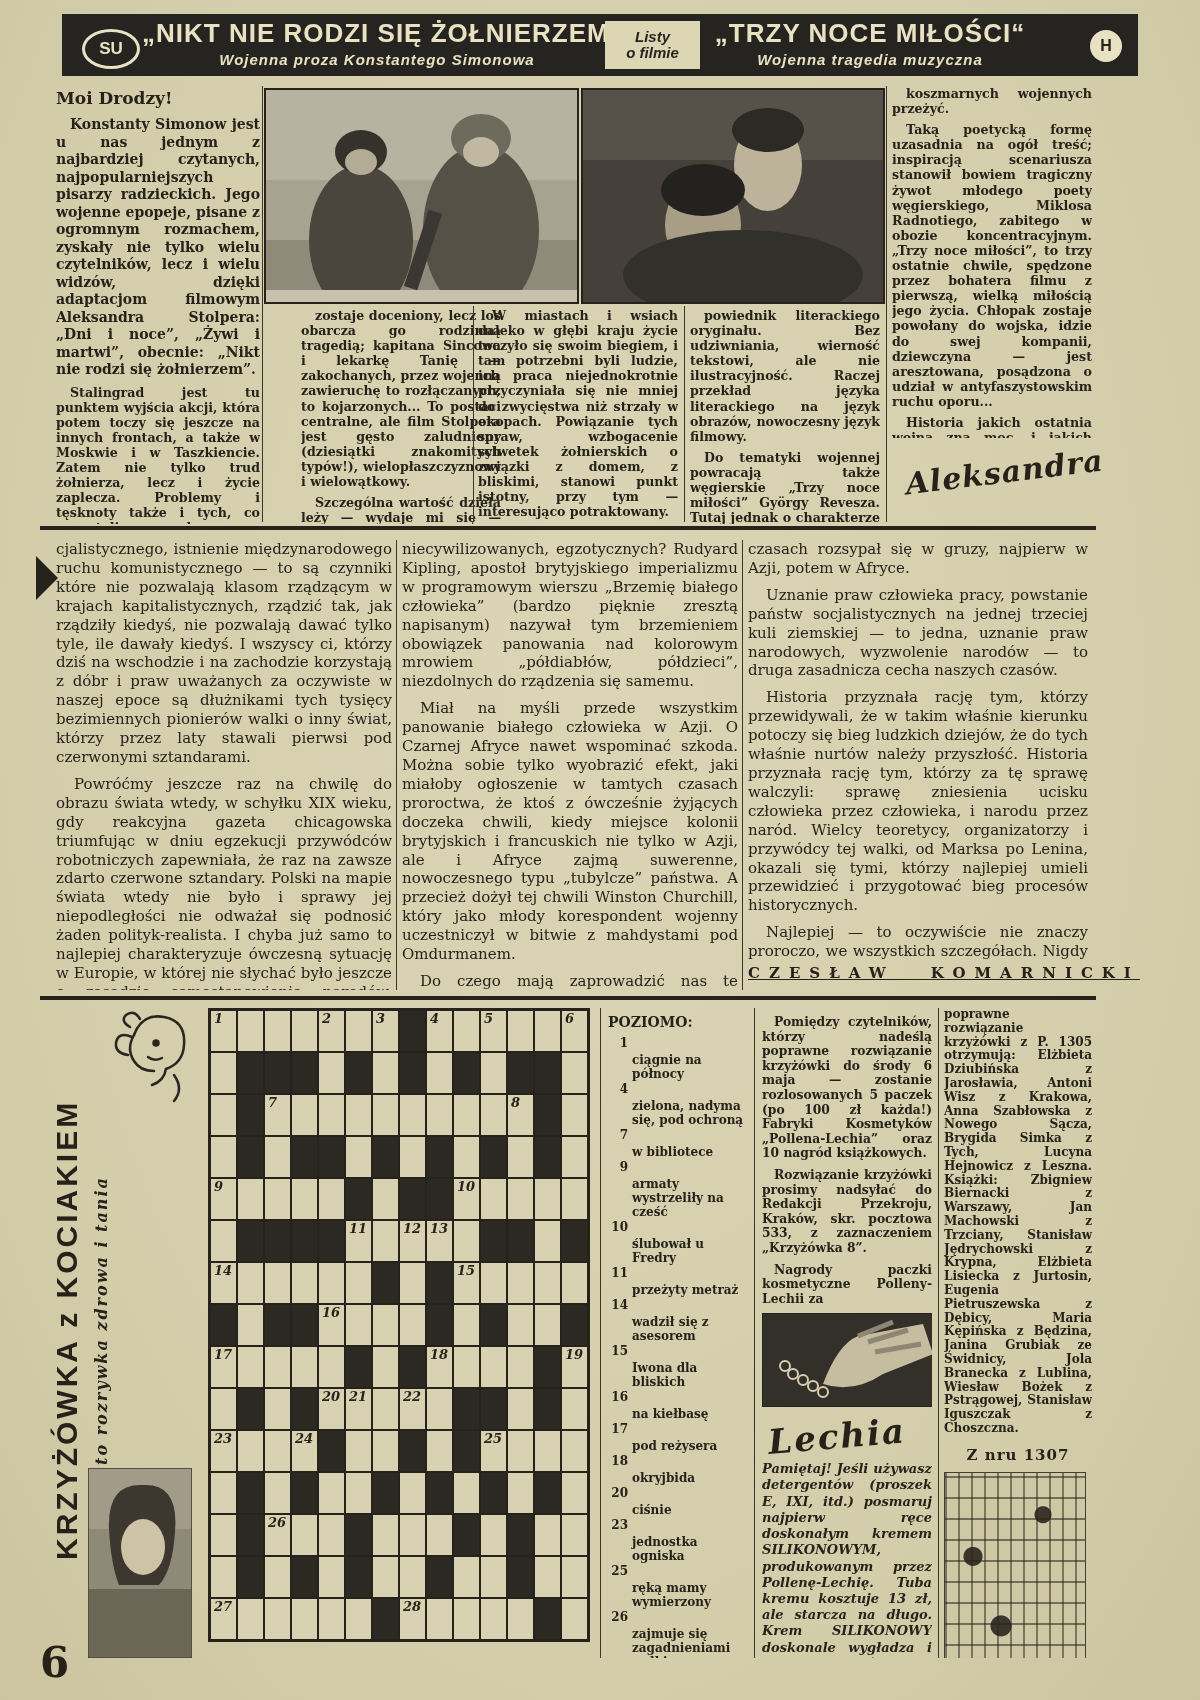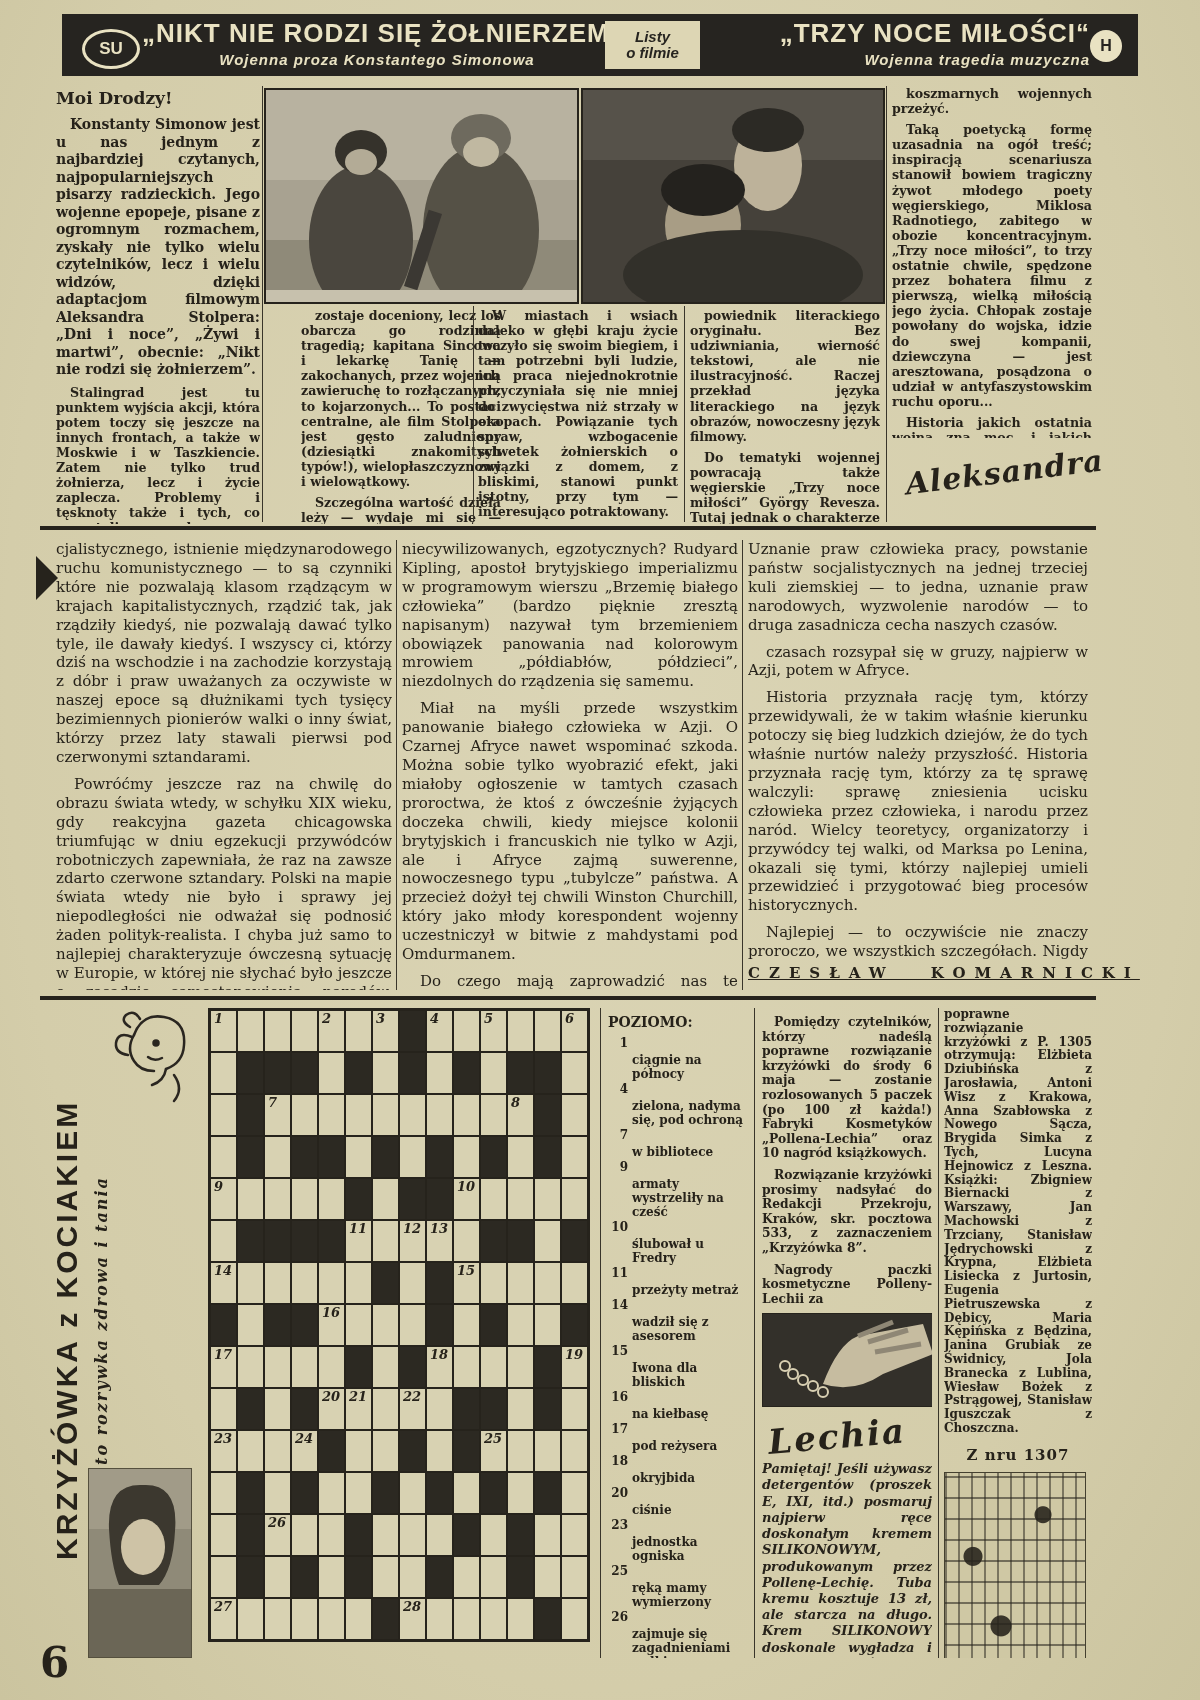--- a/index.html
+++ b/index.html
@@ -9,21 +9,21 @@
         background:radial-gradient(ellipse at 50% 40%, #dbd5b6 0%, #d4cdaa 70%, #cbc49f 100%);}
   .rule-v{position:absolute;width:1px;background:#39352a;}
   .rule-h{position:absolute;height:4px;background:#26231c;}
 
   
   .masthead{position:absolute;left:62px;top:14px;width:1076px;height:62px;background:#262420;color:#e9e2c2;}
   .badge-oval{position:absolute;left:20px;top:15px;width:52px;height:34px;border:3px solid #e9e2c2;
       border-radius:50%;display:flex;align-items:center;justify-content:center;
       font:700 17px "Liberation Sans",sans-serif;}
   .mast-left{position:absolute;left:80px;top:4px;width:470px;text-align:center;}
-  .mast-right{position:absolute;left:668px;top:4px;width:360px;text-align:right;}
+  .mast-right{position:absolute;left:628px;top:4px;width:360px;text-align:center;}
   .mast-title{font:700 26px "Liberation Sans",sans-serif;letter-spacing:1px;white-space:nowrap;}
   .mast-sub{font:italic 700 15px "Liberation Sans",sans-serif;margin-top:2px;letter-spacing:1px;}
   .listy-box{position:absolute;left:543px;top:7px;width:95px;height:48px;background:#ddd6b4;color:#262420;
       display:flex;flex-direction:column;align-items:center;justify-content:center;
       font:italic 700 15px "Liberation Sans",sans-serif;line-height:1.1;}
   .badge-circle{position:absolute;right:16px;top:16px;width:32px;height:32px;border-radius:50%;
       background:#e9e2c2;color:#262420;display:flex;align-items:center;justify-content:center;
       font:700 16px "Liberation Sans",sans-serif;}
 
   
@@ -204,22 +204,22 @@
   </section>
   <section class="art-col" id="art2">
     <div>
         <p>niecywilizowanych, egzotycznych? Rudyard Kipling, apostoł brytyjskiego imperializmu w programowym wierszu „Brzemię białego człowieka” (bardzo pięknie zresztą napisanym) nazywał tym brzemieniem obowiązek panowania nad kolorowym mrowiem „półdiabłów, półdzieci”, niezdolnych do rządzenia się samemu.</p>
         <p>Miał na myśli przede wszystkim panowanie białego człowieka w Azji. O Czarnej Afryce nawet wspominać szkoda. Można sobie tylko wyobrazić efekt, jaki miałoby ogłoszenie w tamtych czasach proroctwa, że ktoś z ówcześnie żyjących doczeka chwili, kiedy miejsce kolonii brytyjskich i francuskich nie tylko w Azji, ale i Afryce zajmą suwerenne, nowoczesnego typu „tubylcze” państwa. A przecież dożył tej chwili Winston Churchill, który jako młody korespondent wojenny uczestniczył w bitwie z mahdystami pod Omdurmanem.</p>
         <p>Do czego mają zaprowadzić nas te przypomnienia? Do uzmysłowienia sobie drugiej szczególnej cechy naszych czasów, różniącej biegunowo naszą epokę od epoki, której obraz wciąż wywołujemy. Tą cechą jest historyczne zwycięstwo zasady samostanowienia narodów, obalenie systemu kolonialnego. Systemu, który aż do pierwszej wojny światowej był szeroko rozpowszechniony nawet w Europie — bo czymże była wówczas Polska, jak nie terytorium kolonialnym podzielonym między Rosję, Niemcy i Austrię? Systemu, który w naszych</p>
       </div>
   </section>
   <section class="art-col" id="art3">
     <div>
+        <p>czasach rozsypał się w gruzy, najpierw w Azji, potem w Afryce.</p>
         <p>Uznanie praw człowieka pracy, powstanie państw socjalistycznych na jednej trzeciej kuli ziemskiej — to jedna, uznanie praw narodowych, wyzwolenie narodów — to druga zasadnicza cecha naszych czasów.</p>
-        <p>czasach rozsypał się w gruzy, najpierw w Azji, potem w Afryce.</p>
         <p>Historia przyznała rację tym, którzy przewidywali, że w takim właśnie kierunku potoczy się bieg ludzkich dziejów, że do tych właśnie nurtów należy przyszłość. Historia przyznała rację tym, którzy za tę sprawę walczyli: sprawę zniesienia ucisku człowieka przez człowieka, i narodu przez naród. Wielcy teoretycy, organizatorzy i przywódcy tej walki, od Marksa po Lenina, okazali się tymi, którzy najlepiej umieli przewidzieć i przygotować bieg procesów historycznych.</p>
         <p>Najlepiej — to oczywiście nie znaczy proroczo, we wszystkich szczegółach. Nigdy nie mieli oni do tego pretensji. Ale jest faktem, który muszą dziś uznać nawet ich ideowi przeciwnicy, że obraz świata taki, jaki mamy dziś przed oczyma, odpowiada w swych zarysach najbardziej wizji marksowskiej. Że spośród wszystkich wizji przyszłego kształtu świata, jakie snuli w wieku filozofowie i politycy, realiści i fantaści — sprawdziła się tylko ta jedna. Ta, którą mieli przed oczyma bojownicy sprawy, symbolizowanej przez czerwony sztandar i święto pierwszego maja.</p>
       </div>
   </section>
   <div class="byline">CZESŁAW KOMARNICKI</div>
 
   <div class="rule-v" style="left:396px;top:540px;height:450px;"></div>
   <div class="rule-v" style="left:742px;top:540px;height:450px;"></div>
 
   <div class="rule-h" style="left:40px;top:996px;width:1056px;"></div>

